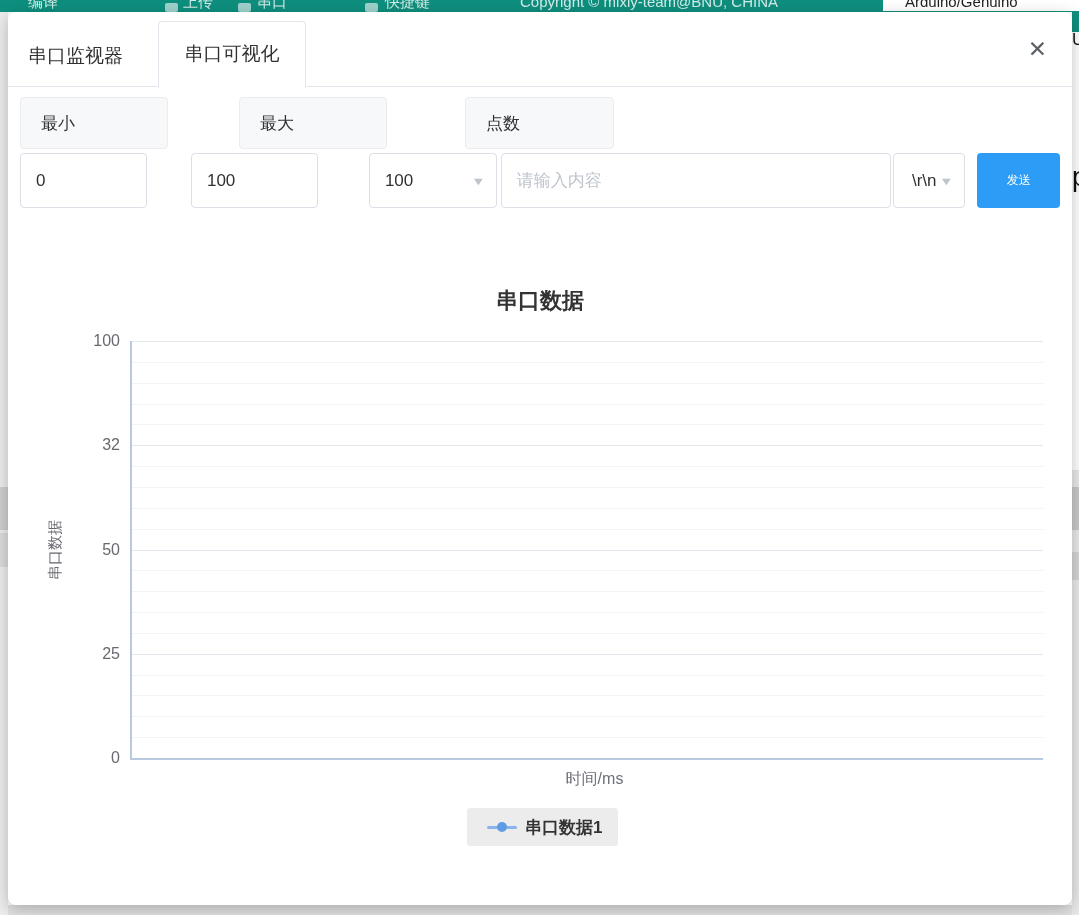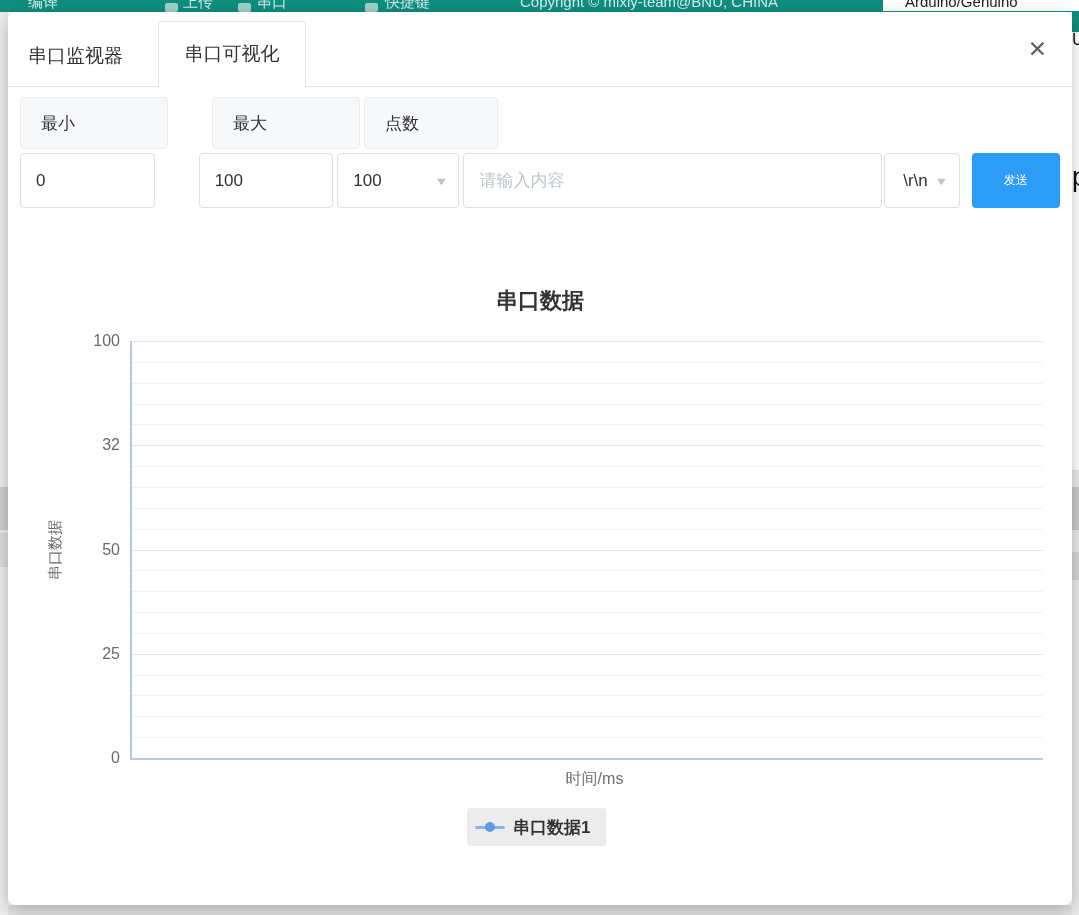--- a/index.html
+++ b/index.html
@@ -32,29 +32,29 @@
 
   
   .tabbar{position:absolute;left:0;top:0;width:1064px;height:75px;border-bottom:1px solid #e4e7ed;box-sizing:border-box;}
   .tab-inactive{position:absolute;left:20px;top:31px;font-size:19px;color:#303133;cursor:pointer;}
   .tab-active{position:absolute;left:150px;top:9px;width:148px;height:67px;background:#fff;
     border:1px solid #e4e7ed;border-bottom:none;border-radius:4px 4px 0 0;box-sizing:border-box;
     text-align:center;line-height:64px;font-size:19px;color:#303133;}
   .close-btn{position:absolute;right:25px;top:26px;font-size:23px;color:#5b5f66;cursor:pointer;line-height:1;}
 
   
-  .hdr-row{position:absolute;left:12px;top:85px;width:1040px;height:52px;display:flex;}
+  .hdr-row{position:absolute;left:12px;top:85px;width:1040px;height:52px;display:flex;gap:27px;}
   .hdr{background:#f7f8fa;border:1px solid #ececee;border-radius:4px;box-sizing:border-box;
     display:flex;align-items:center;padding-left:20px;font-size:17px;color:#303133;height:52px;}
   .inp-row{position:absolute;left:12px;top:141px;width:1040px;height:55px;display:flex;}
   .cell{border:1px solid #dcdfe6;border-radius:4px;box-sizing:border-box;background:#fff;height:55px;
     display:flex;align-items:center;padding:0 12px 0 15px;font-size:17px;color:#303133;}
   .w1{width:148px;margin-right:4px;}
   .w2{width:148px;margin-right:4px;margin-left:40px;}
-  .w3{width:134px;margin-right:4px;}
+  .w3{width:149px;margin-right:4px;margin-left:47px;}
   .whdr4{flex:1;}
   .wcontent{width:468px;margin-right:2px;}
   .wselect{width:81px;margin-right:12px;padding-left:18px;}
   .placeholder{color:#bfc4cc;}
   .caret{margin-left:auto;font-size:11px;color:#c0c4cc;transform:scaleX(1.35);}
   .send-btn{width:98px;height:55px;background:#2d9cf6;border:none;border-radius:4px;color:#fff;
     font-size:12px;display:flex;align-items:center;justify-content:center;cursor:pointer;
     font-family:"Liberation Sans",sans-serif;}
 
   
@@ -62,21 +62,21 @@
     font-size:22px;font-weight:bold;color:#333;}
   .plot{position:absolute;left:122px;top:329px;width:913px;height:419px;
     border-left:2px solid #b8c9e2;border-bottom:2px solid #b8c9e2;box-sizing:border-box;background:#fff;}
   .grid{position:absolute;left:0;right:0;height:1px;background:#f2f3f6;}
   .grid.major{background:#e2e6ed;}
   .ytick{position:absolute;right:952px;font-size:16px;color:#67696f;white-space:nowrap;}
   .ylabel{position:absolute;left:47px;top:538px;transform:translate(-50%,-50%) rotate(-90deg);
     font-size:15px;color:#67696f;white-space:nowrap;}
   .xlabel{position:absolute;left:130px;top:757px;width:913px;text-align:center;font-size:16px;color:#6e7079;}
   .legend{position:absolute;left:459px;top:796px;height:38px;background:#ececec;border-radius:3px;
-    display:flex;align-items:center;padding:0 16px 0 8px;cursor:pointer;}
+    display:flex;align-items:center;padding:0 16px 0 20px;cursor:pointer;}
   .legend-marker{width:30px;height:12px;position:relative;margin-right:8px;}
   .legend-marker .line{position:absolute;left:0;top:5px;width:30px;height:3px;background:#8ab2ec;border-radius:2px;}
   .legend-marker .dot{position:absolute;left:10px;top:1px;width:10px;height:10px;border-radius:50%;background:#5f9be4;}
   .legend-text{font-size:17px;font-weight:bold;color:#333;}
 </style>
 </head>
 <body>
 
 <div class="topbar" id="topbar">
   <span class="mi" style="left:520px;">Copyright © mixly-team@BNU, CHINA</span>

